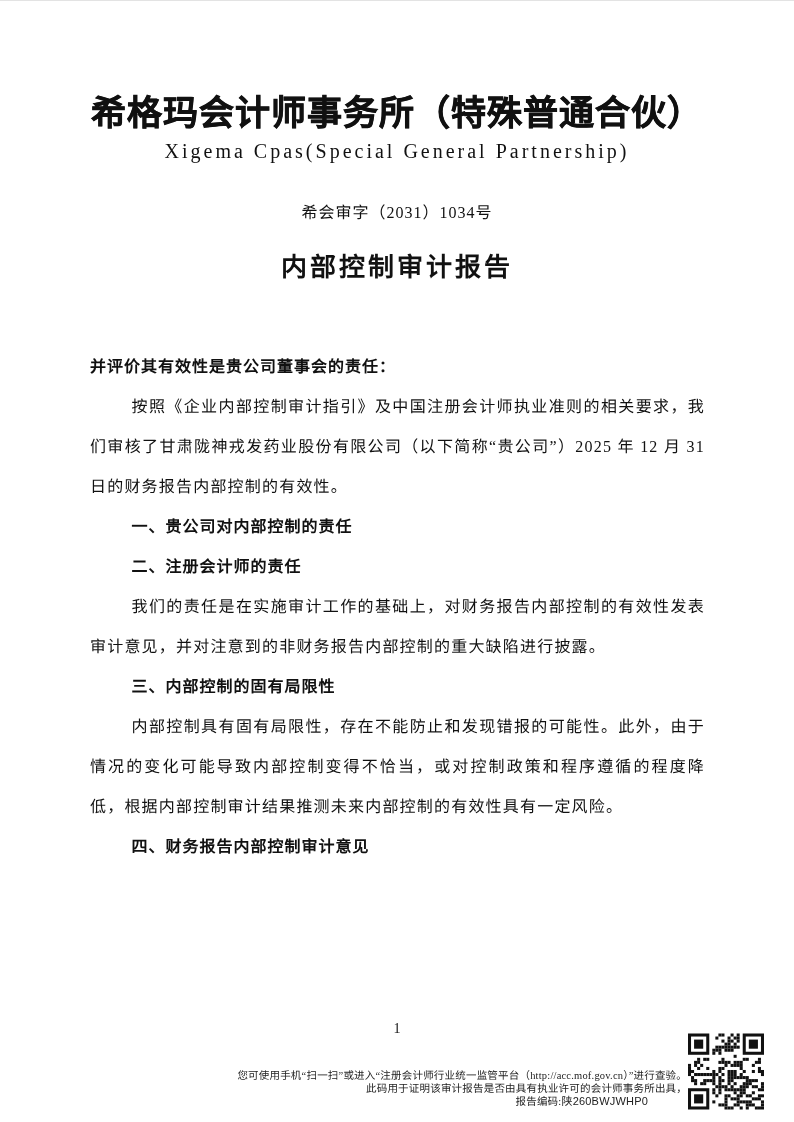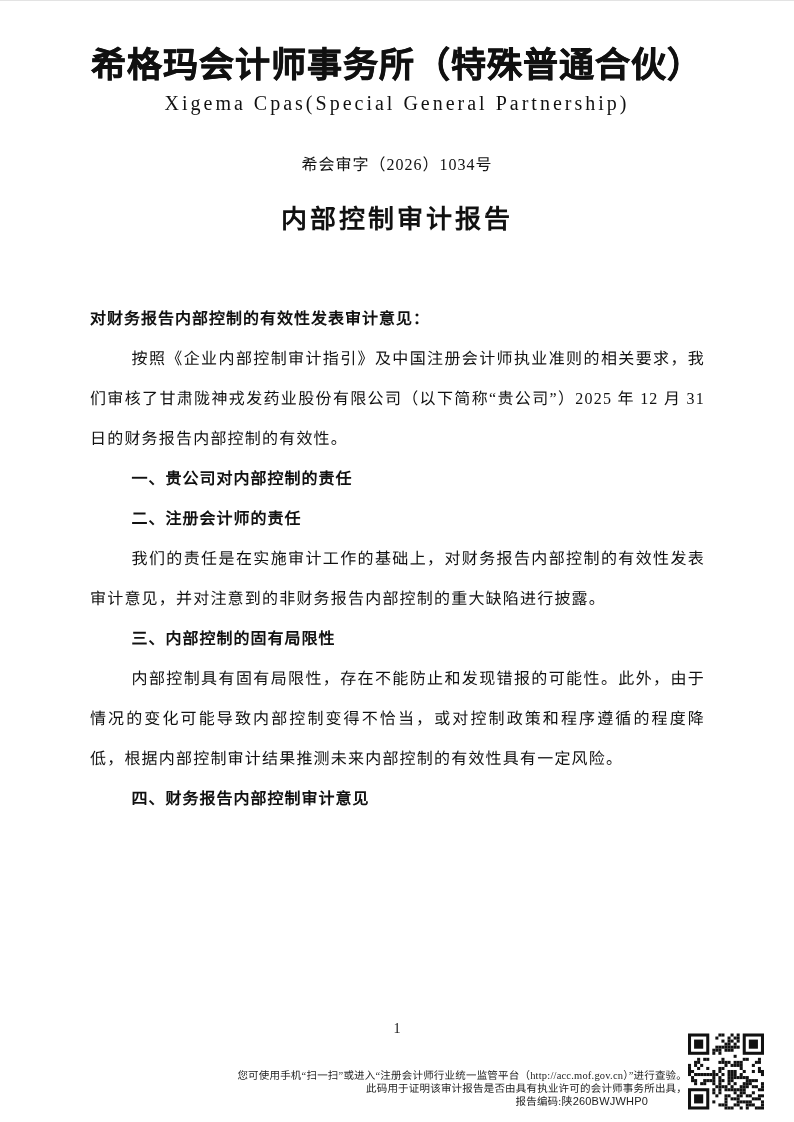--- a/index.html
+++ b/index.html
@@ -16,21 +16,21 @@
     background: #ffffff;
     overflow: hidden;
   }
   .top-edge {
     position: absolute;
     top: 0; left: 0; right: 0;
     height: 1px;
     background: #e3e3e3;
   }
   
-  .letterhead { text-align: center; padding-top: 44px; }
+  .letterhead { text-align: center; padding-top: 92px; }
   .firm-cn {
     font-size: 35px;
     line-height: 42px;
     font-weight: bold;
     letter-spacing: 1px;
     -webkit-text-stroke: 0.6px #111;
     font-family: "DejaVu Serif", "Liberation Serif", serif;
   }
   .firm-en {
     margin-top: 4px;
@@ -109,26 +109,26 @@
 </style>
 </head>
 <body>
 
 <div class="page">
   <div class="top-edge"></div>
 
   <header class="letterhead">
     <div class="firm-cn">希格玛会计师事务所（特殊普通合伙）</div>
     <div class="firm-en">Xigema Cpas(Special General Partnership)</div>
-    <div class="ref-no">希会审字（2026）1034号</div>
+    <div class="ref-no">希会审字（2031）1034号</div>
     <h1 class="doc-title">内部控制审计报告</h1>
   </header>
 
   <main class="report-body">
-    <p class="addressee">对财务报告内部控制的有效性发表审计意见：</p>
+    <p class="addressee">并评价其有效性是贵公司董事会的责任：</p>
     <p class="para">按照《企业内部控制审计指引》及中国注册会计师执业准则的相关要求，我们审核了甘肃陇神戎发药业股份有限公司（以下简称“贵公司”）2025 年 12 月 31 日的财务报告内部控制的有效性。</p>
 
     <p class="sec-heading">一、贵公司对内部控制的责任</p>
 
     <p class="sec-heading">二、注册会计师的责任</p>
     <p class="para">我们的责任是在实施审计工作的基础上，对财务报告内部控制的有效性发表审计意见，并对注意到的非财务报告内部控制的重大缺陷进行披露。</p>
 
     <p class="sec-heading">三、内部控制的固有局限性</p>
     <p class="para">内部控制具有固有局限性，存在不能防止和发现错报的可能性。此外，由于情况的变化可能导致内部控制变得不恰当，或对控制政策和程序遵循的程度降低，根据内部控制审计结果推测未来内部控制的有效性具有一定风险。</p>
 

